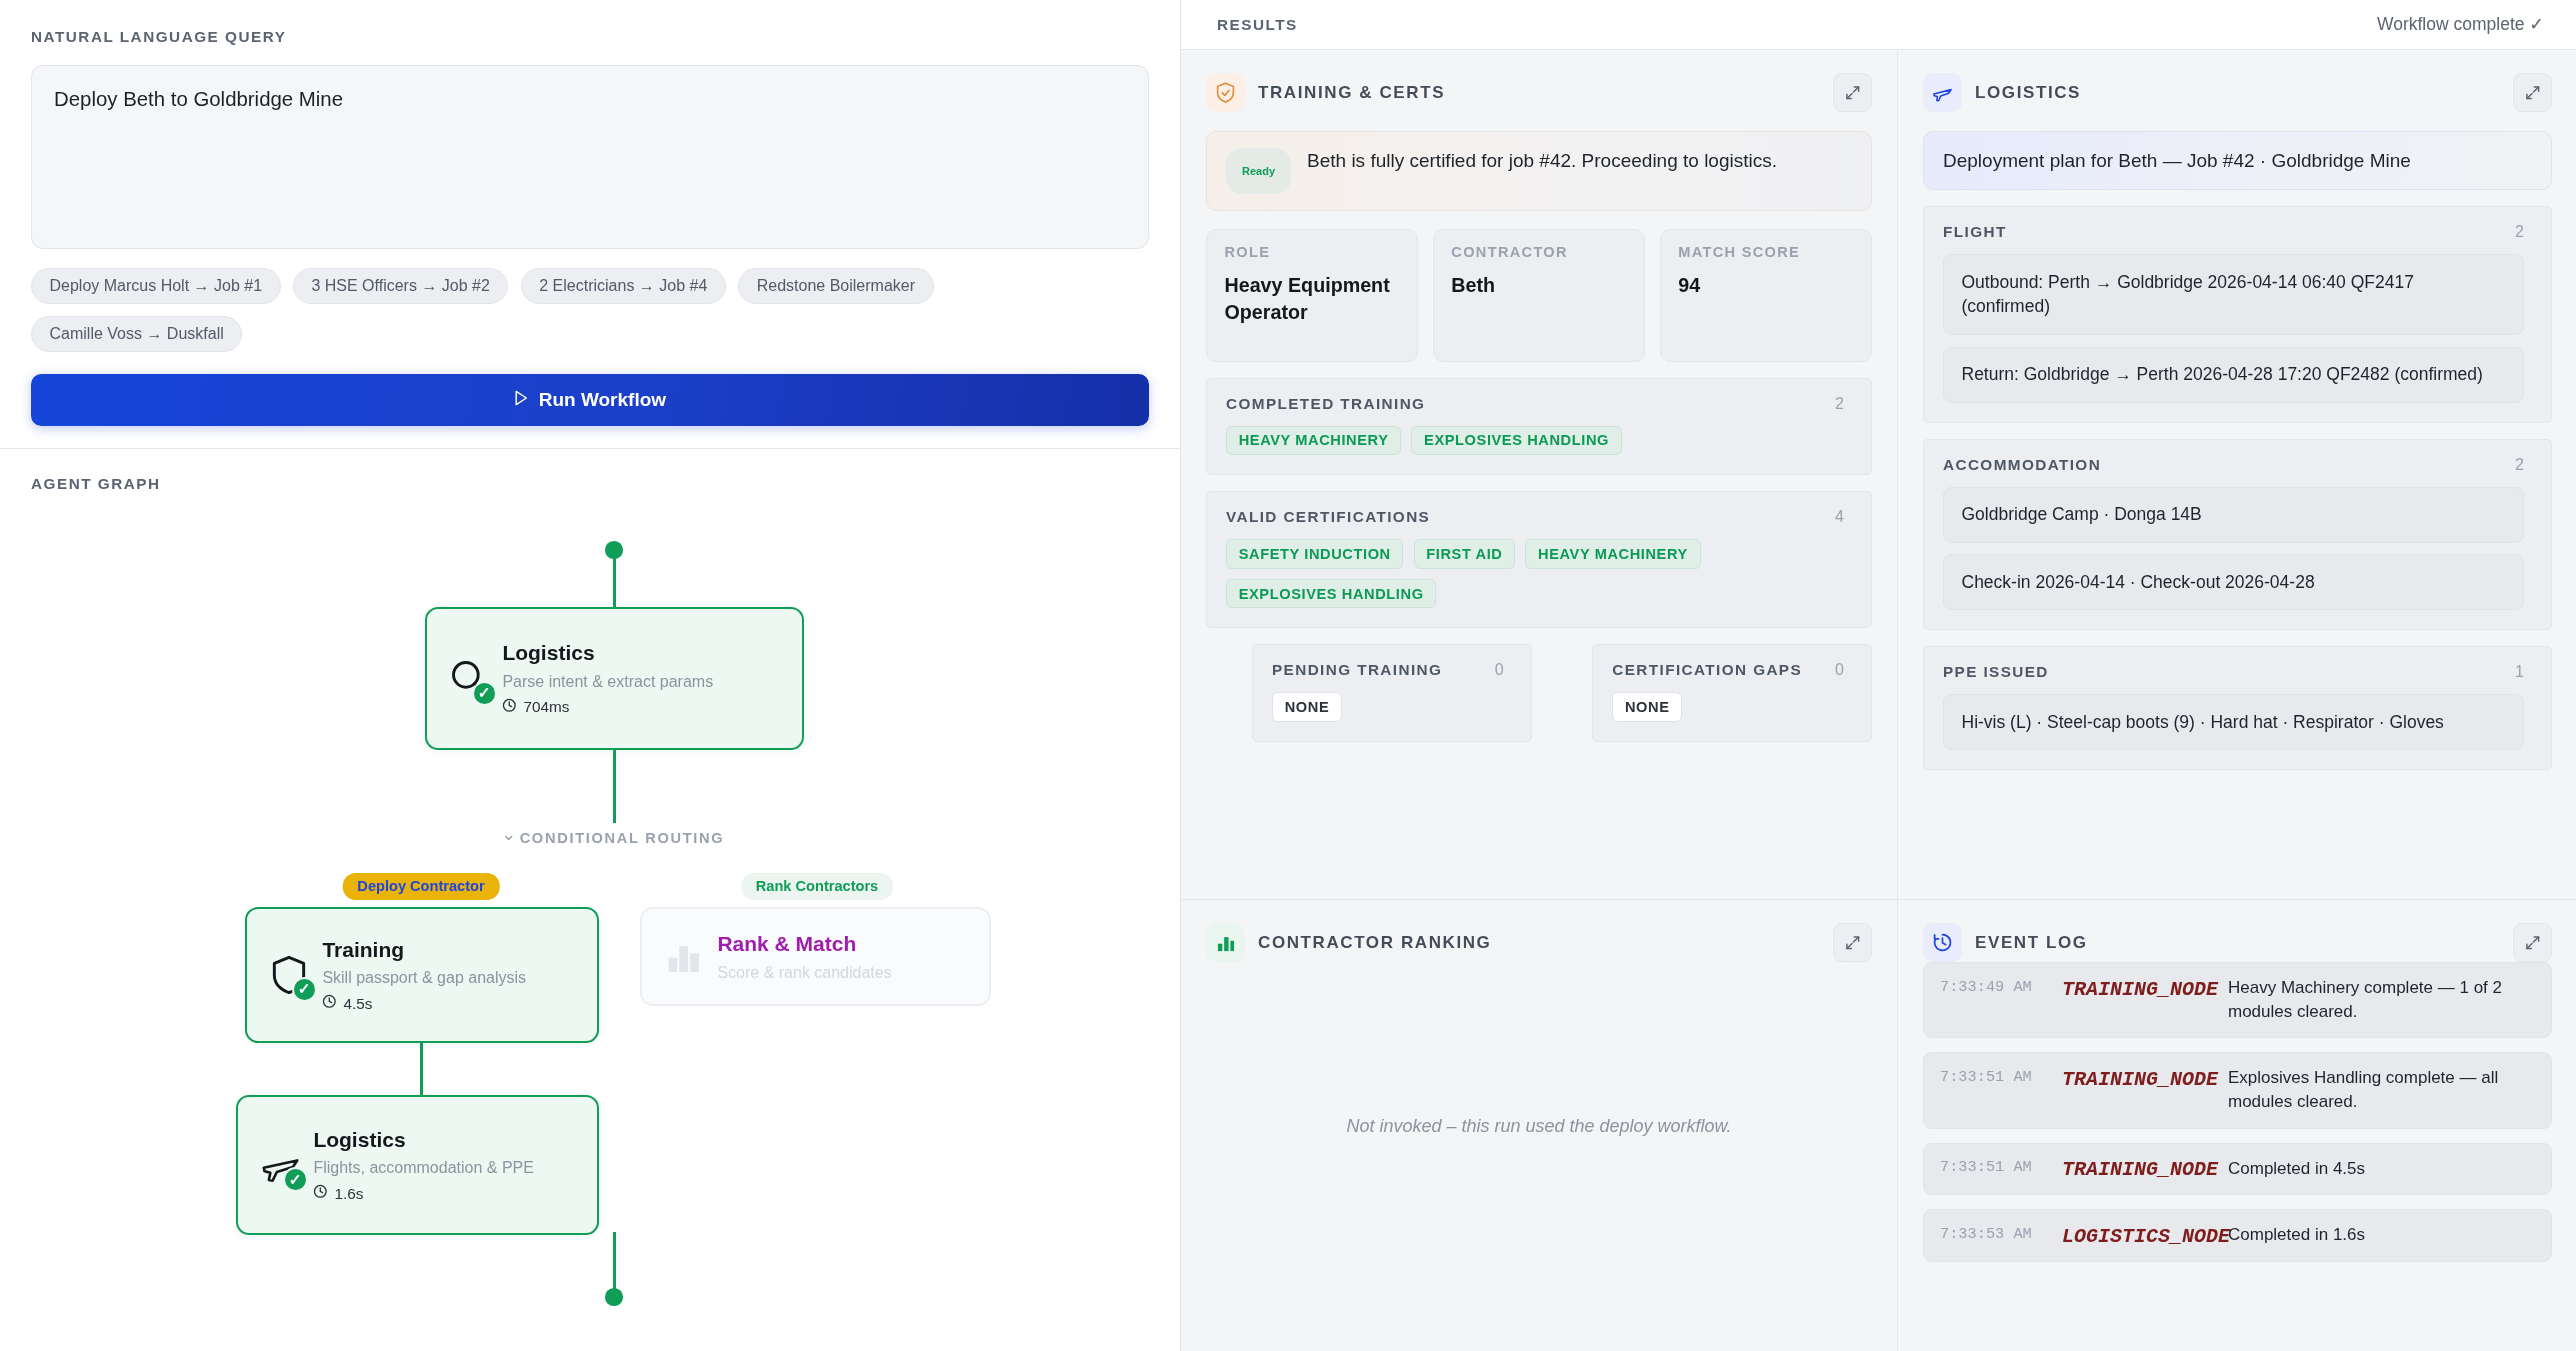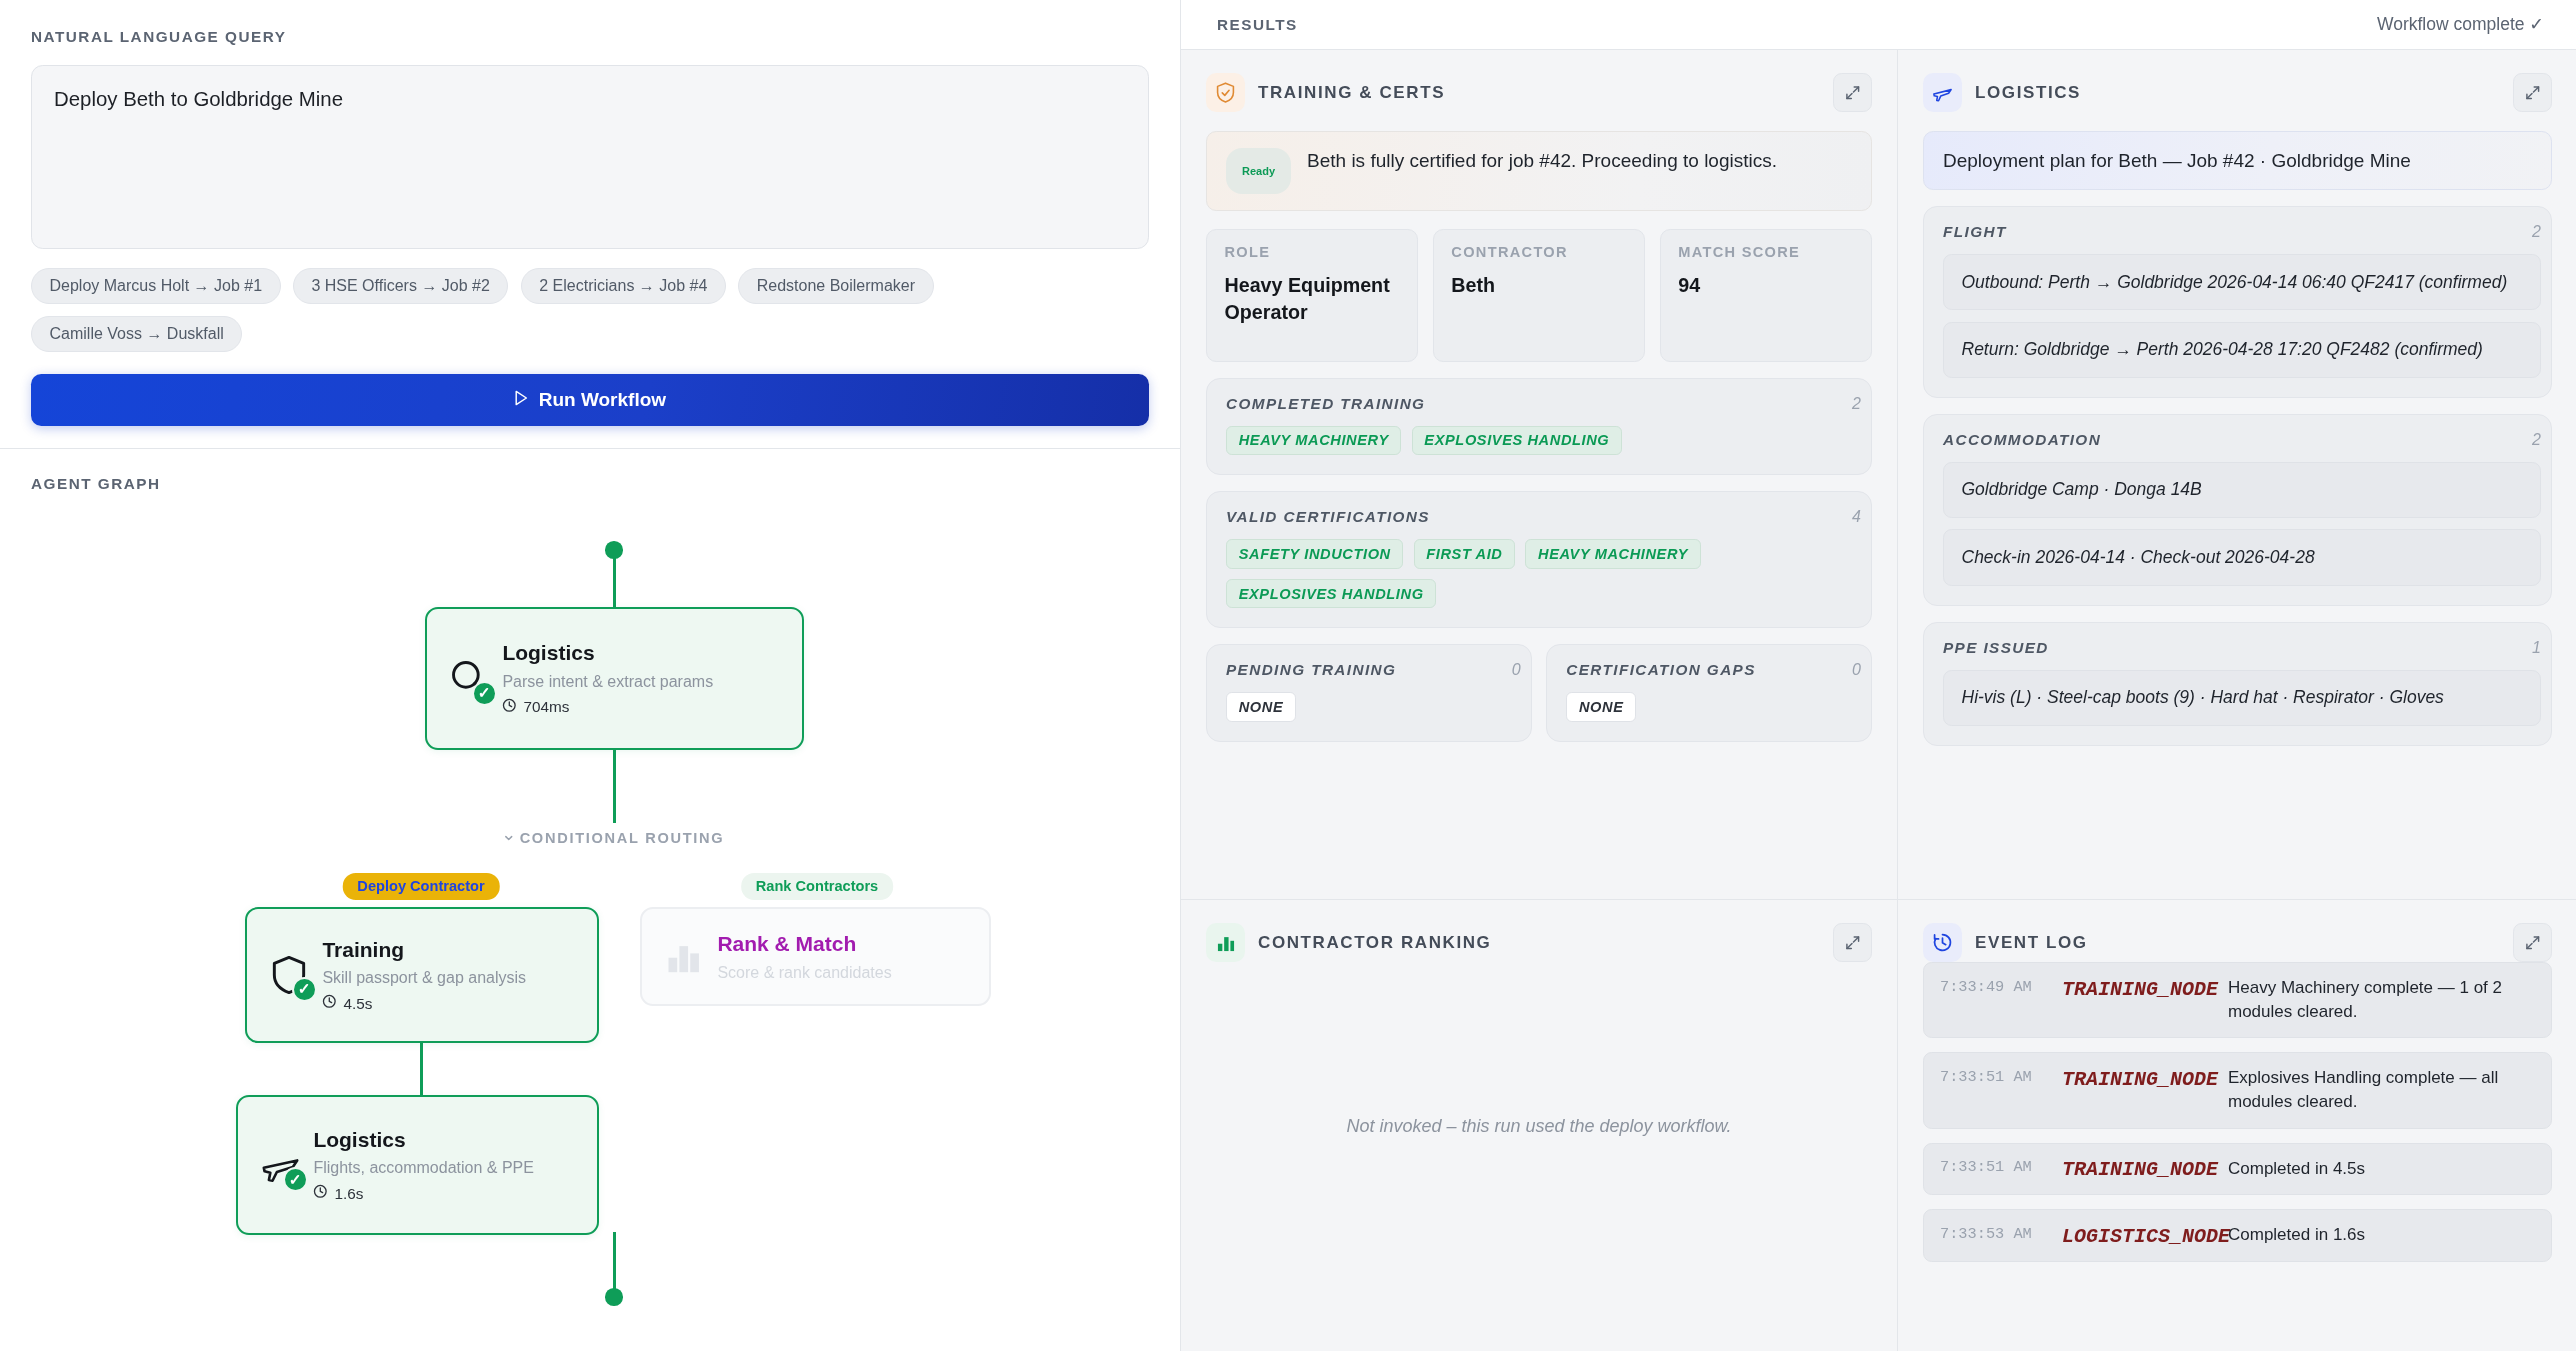--- a/index.html
+++ b/index.html
@@ -165,41 +165,41 @@
     border-radius: 10.2px; padding: 14.6px 17.5px 19px 17.5px; min-height: 133px;
   }
   .stat-label {
     font-size: 14.6px; font-weight: 700; letter-spacing: 1.3px;
     color: #9aa2ae; text-transform: uppercase; margin-bottom: 11.7px;
   }
   .stat-value { font-size: 19.7px; font-weight: 700; color: #14171c; line-height: 1.36; }
 
   .group-card {
     margin-top: 16px; background: #eceef1; border: 1.5px solid #e2e5ea;
-    border-radius: 14px; padding: 16px 10px 19px 19px; font-style: italic;
+    border-radius: 5px; padding: 16px 27px 19px 19px;
   }
   .group-head { display: flex; justify-content: space-between; align-items: center; margin-bottom: 13px; }
   .group-title {
     font-size: 15.3px; font-weight: 700; letter-spacing: 1.4px;
     color: #4e5764; text-transform: uppercase;
   }
   .group-count { font-size: 16px; color: #9aa2ae; }
   .tag-wrap { display: flex; flex-wrap: wrap; gap: 10.2px; }
   .tag {
     background: #dfeee6; border: 1.5px solid #cde2d6;
     border-radius: 5.8px; padding: 5.8px 11.7px;
     font-size: 14.6px; font-weight: 700; letter-spacing: 0.6px;
     color: #0b9a55; text-transform: uppercase; white-space: nowrap;
   }
   .tag.none {
     background: #ffffff; border: 1.5px solid #dfe2e7;
     color: #2d323a;
   }
   .mini-row { display: flex; gap: 14.6px; margin-top: 16px; }
-  .mini-row .group-card { flex: 1; margin-top: 0; }
+  .mini-row .group-card { flex: 1; margin-top: 0; margin-left: 46px; }
 
   .plan-banner {
     background: linear-gradient(96deg,#e6eafb 0%, #eef0f8 55%, #f1f2f5 100%);
     border: 1.5px solid #dde2f0;
     border-radius: 10.2px; padding: 17.5px 19px;
     font-size: 19px; color: #1f242c;
   }
   .sub-item {
     background: #e7e9ed; border: 1.5px solid #dfe2e7;
     border-radius: 8.7px; padding: 14.6px 17.5px;

